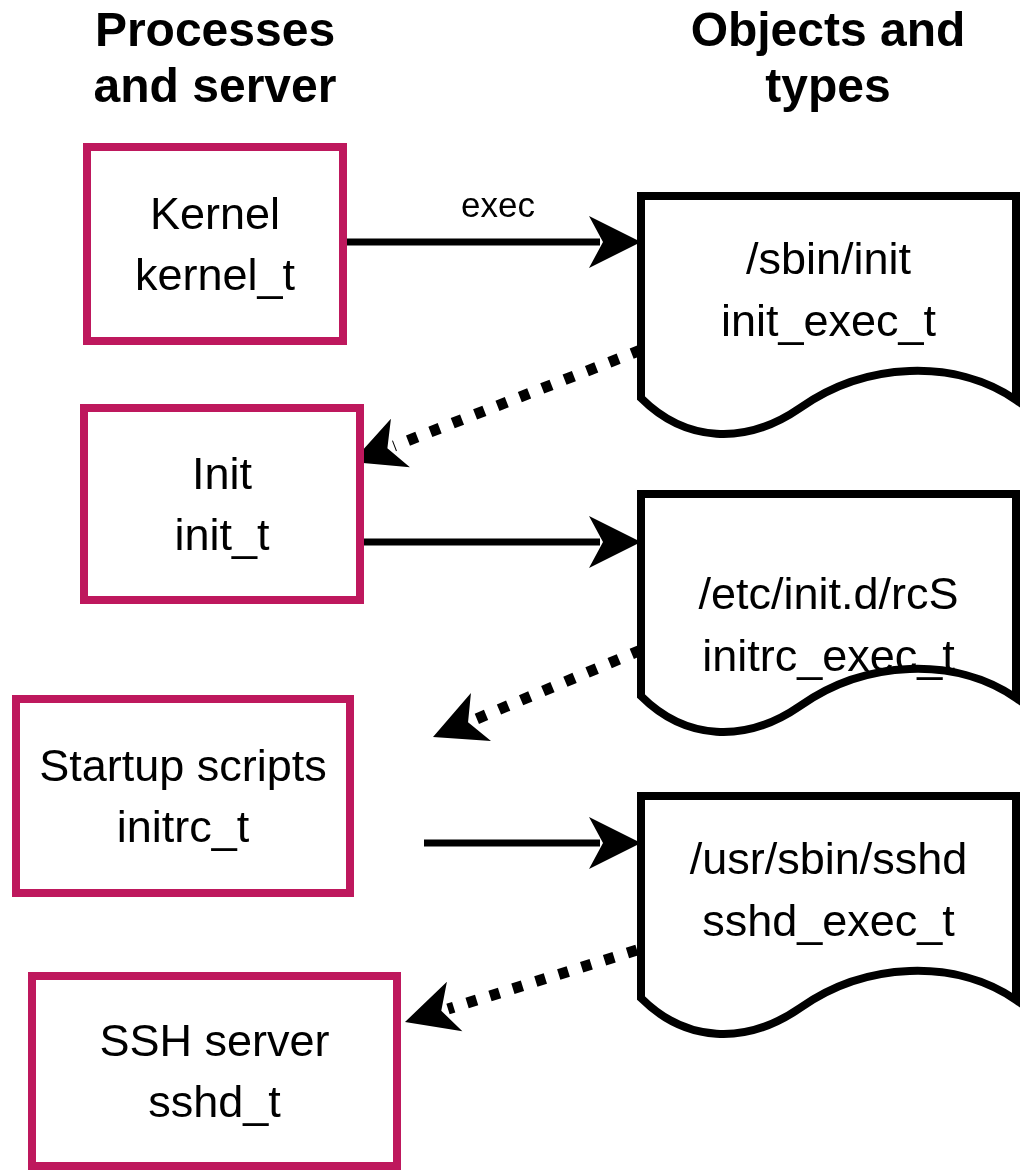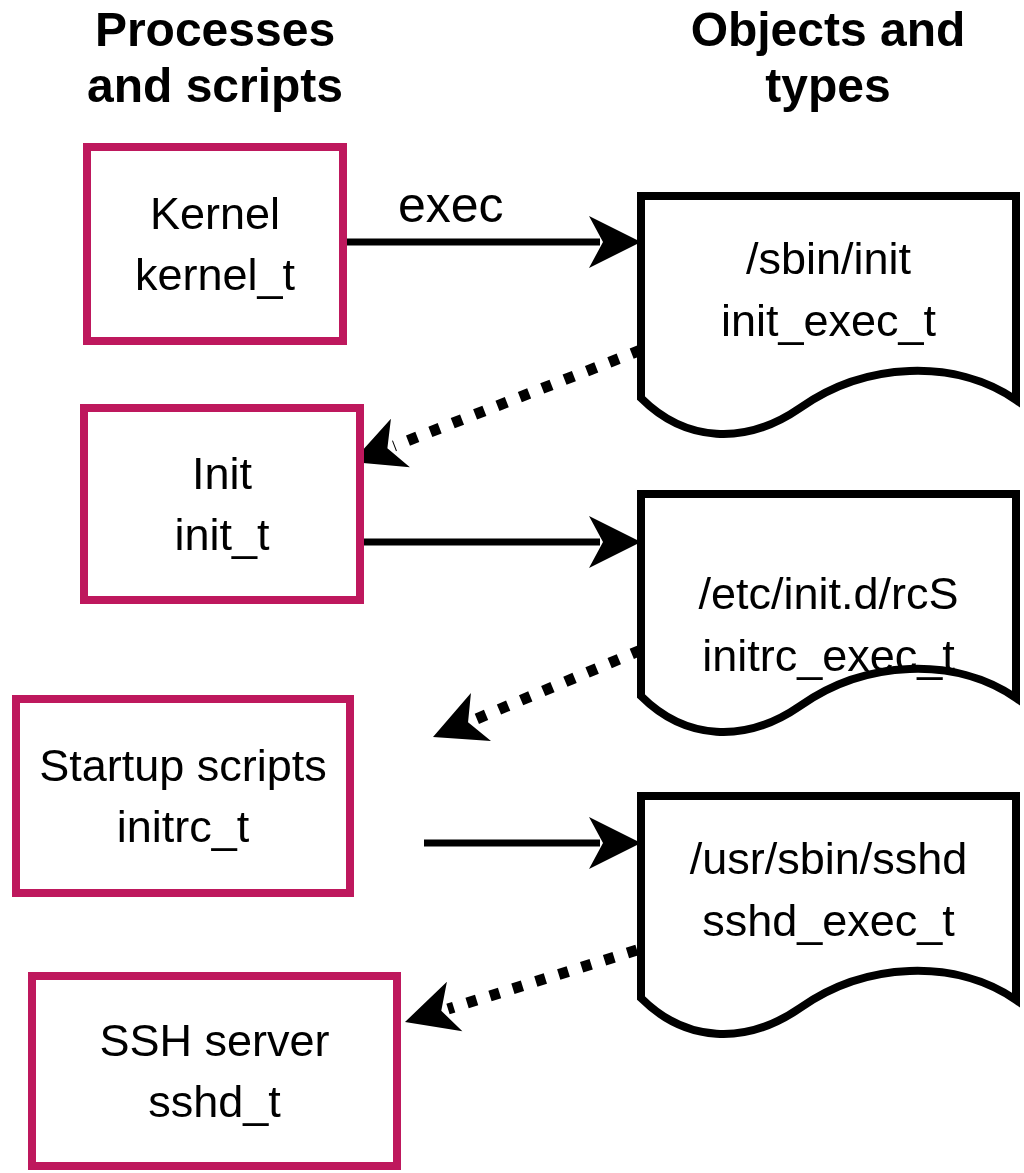--- a/index.html
+++ b/index.html
@@ -67,21 +67,22 @@
     white-space: nowrap;
   }
   #doc-text-init   { top: 200px; }
   #doc-text-initrc { top: 498px; margin-top: 37px; }
   #doc-text-sshd   { top: 800px; }
   #exec-label {
     position: absolute;
     left: 398px;
     top: 180px;
     width: 200px;
-    font-size: 50px;
+    text-align: center;
+    font-size: 35px;
     line-height: 50px;
   }
   .shape  { fill: #ffffff; stroke: #000000; stroke-width: 8; }
   .shaft  { stroke: #000000; stroke-width: 7; }
   .dotted { stroke: #000000; stroke-width: 11; stroke-dasharray: 10 14; }
   .head   { fill: #000000; stroke: none; }
 </style>
 </head>
 <body>
 
@@ -119,21 +120,21 @@
       <use href="#arrowhead" transform="translate(433,737) rotate(157.3)"></use>
     </g>
     <g>
       <line class="dotted" x1="637" y1="950" x2="448" y2="1009"></line>
       <use href="#arrowhead" transform="translate(405,1022) rotate(162.7)"></use>
     </g>
   </svg>
 
   <div class="col-header" id="header-left">
     <div>Processes</div>
-    <div>and scripts</div>
+    <div>and server</div>
   </div>
   <div class="col-header" id="header-right">
     <div>Objects and</div>
     <div>types</div>
   </div>
 
   <div class="process-box" id="box-kernel">
     <div>Kernel</div>
     <div>kernel_t</div>
   </div>

